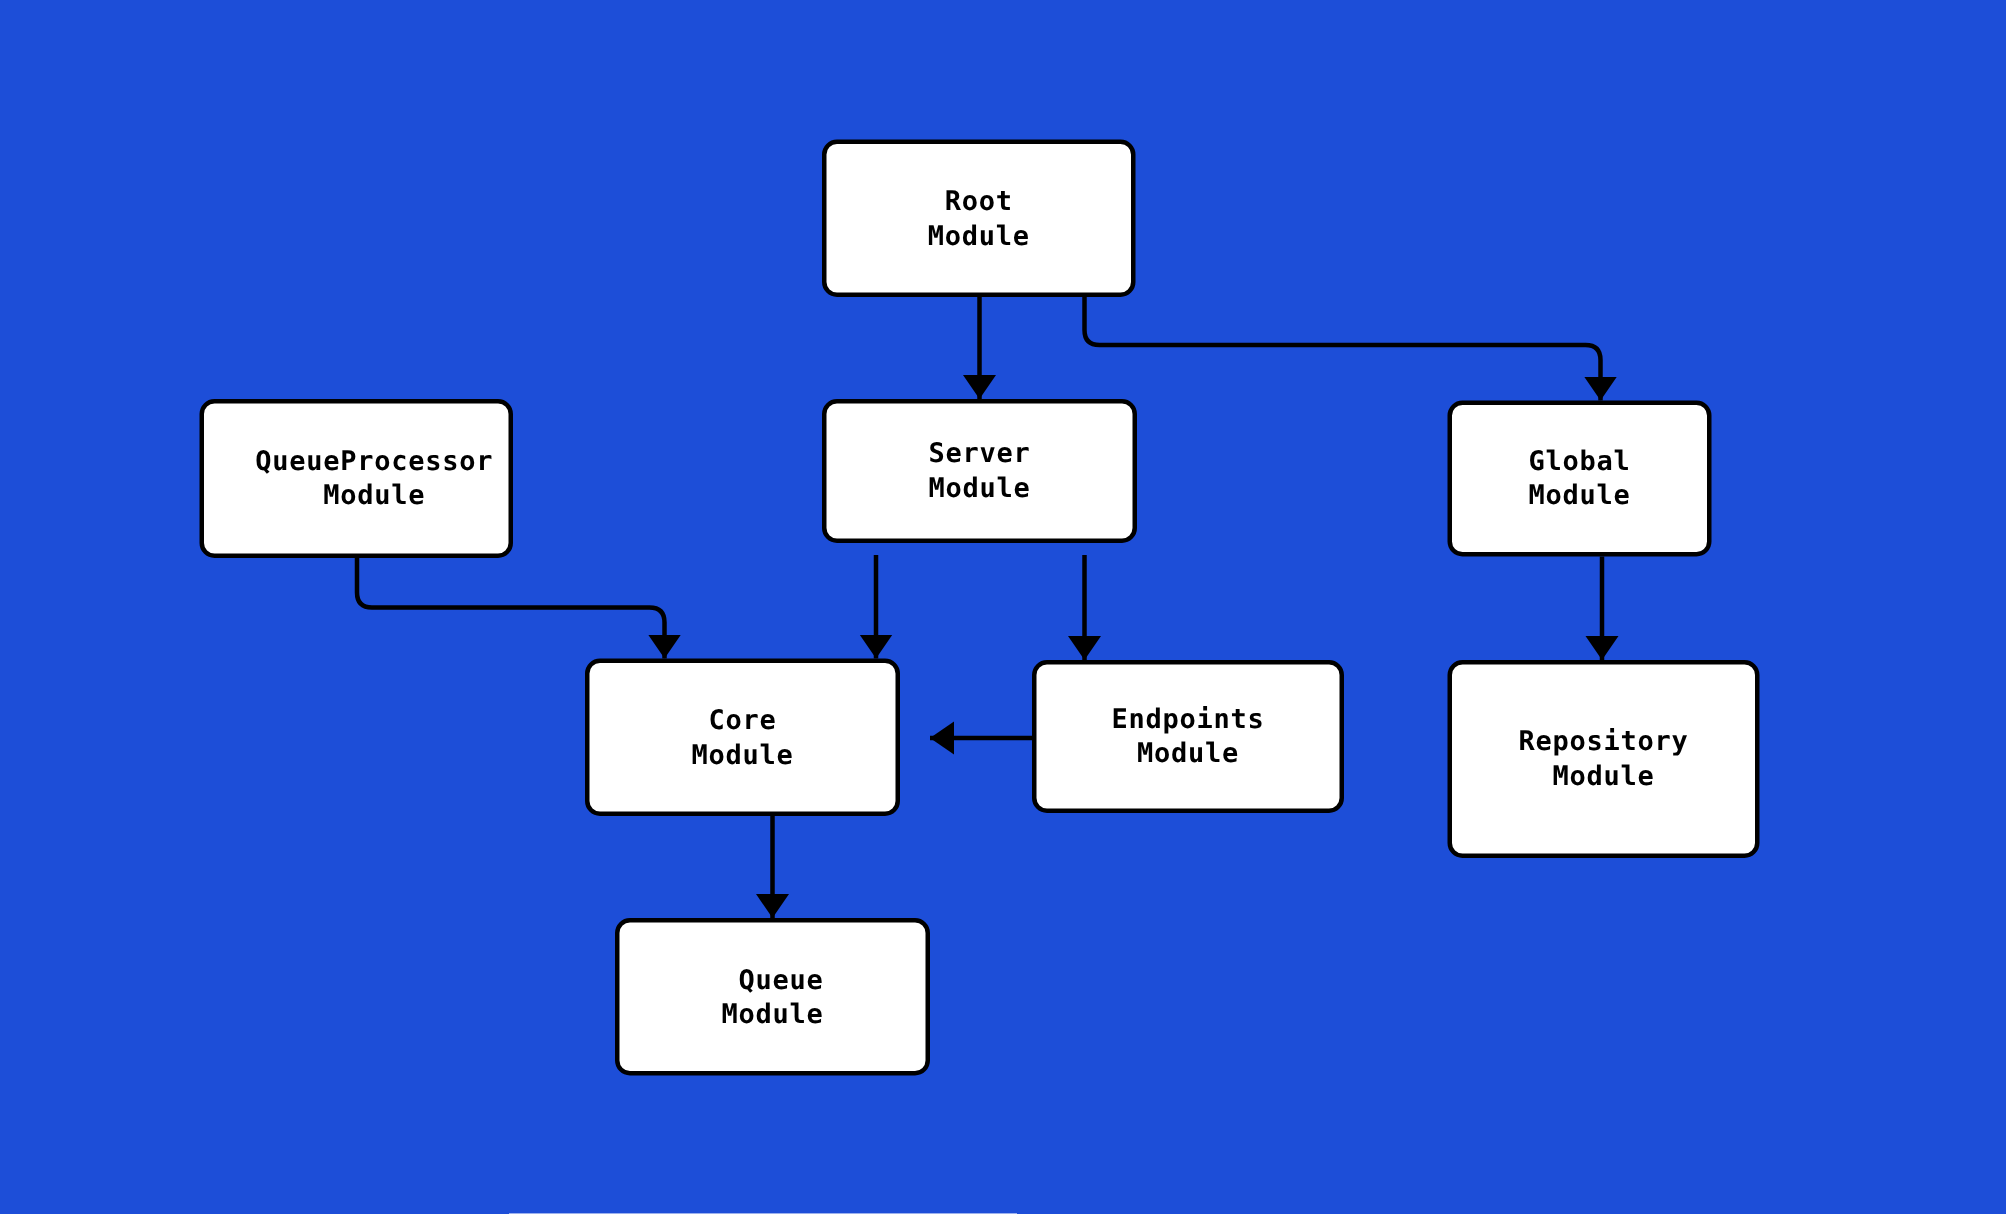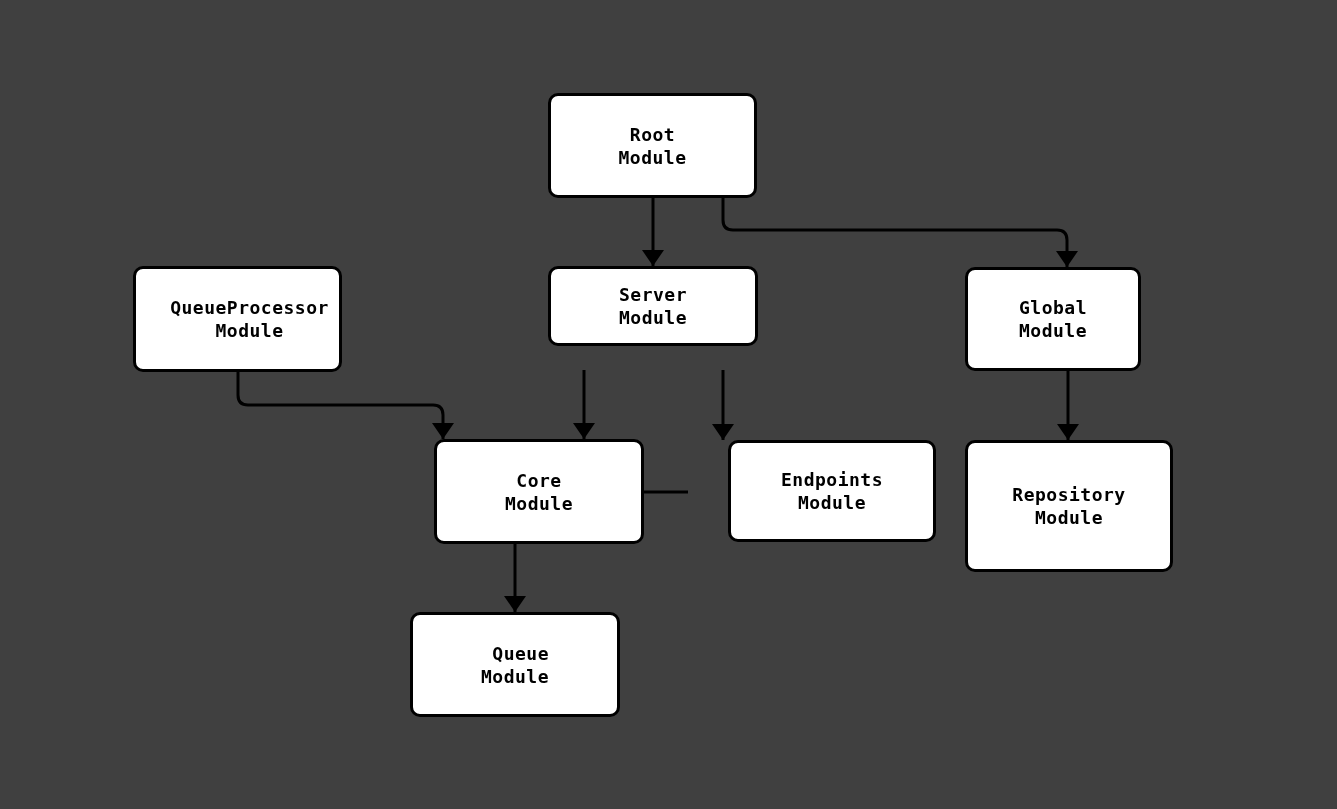--- a/index.html
+++ b/index.html
@@ -4,21 +4,21 @@
 <style>
   html, body {
     margin: 0;
     padding: 0;
     background: #ffffff;
   }
   .canvas {
     position: relative;
     width: 1337px;
     height: 809px;
-    background: #404040;
+    background: #1d4ed8;
     overflow: hidden;
     font-family: "DejaVu Sans Mono", "Liberation Mono", monospace;
   }
   .edges-layer {
     position: absolute;
     left: 0;
     top: 0;
     width: 1337px;
     height: 809px;
   }
@@ -65,33 +65,33 @@
     </svg>
 
   <div class="node" style="left: 548px; top: 93px; width: 209px; height: 105px;">
     <span class="label">Root
 Module</span>
   </div>
   <div class="node" style="left: 133px; top: 266px; width: 209px; height: 106px; padding-left: 24px;">
     <span class="label">QueueProcessor
 Module</span>
   </div>
-  <div class="node" style="left: 548px; top: 266px; width: 210px; height: 80px;">
+  <div class="node" style="left: 548px; top: 266px; width: 210px; height: 96px;">
     <span class="label">Server
 Module</span>
   </div>
   <div class="node" style="left: 965px; top: 267px; width: 176px; height: 104px;">
     <span class="label">Global
 Module</span>
   </div>
-  <div class="node" style="left: 434px; top: 439px; width: 210px; height: 105px;">
+  <div class="node" style="left: 390px; top: 439px; width: 210px; height: 105px;">
     <span class="label">Core
 Module</span>
   </div>
-  <div class="node" style="left: 688px; top: 440px; width: 208px; height: 102px; margin-left: 40px;">
+  <div class="node" style="left: 688px; top: 440px; width: 208px; height: 102px;">
     <span class="label">Endpoints
 Module</span>
   </div>
   <div class="node" style="left: 965px; top: 440px; width: 208px; height: 132px;">
     <span class="label">Repository
 Module</span>
   </div>
   <div class="node" style="left: 410px; top: 612px; width: 210px; height: 105px; text-align: right;">
     <span class="label">Queue
 Module</span>

